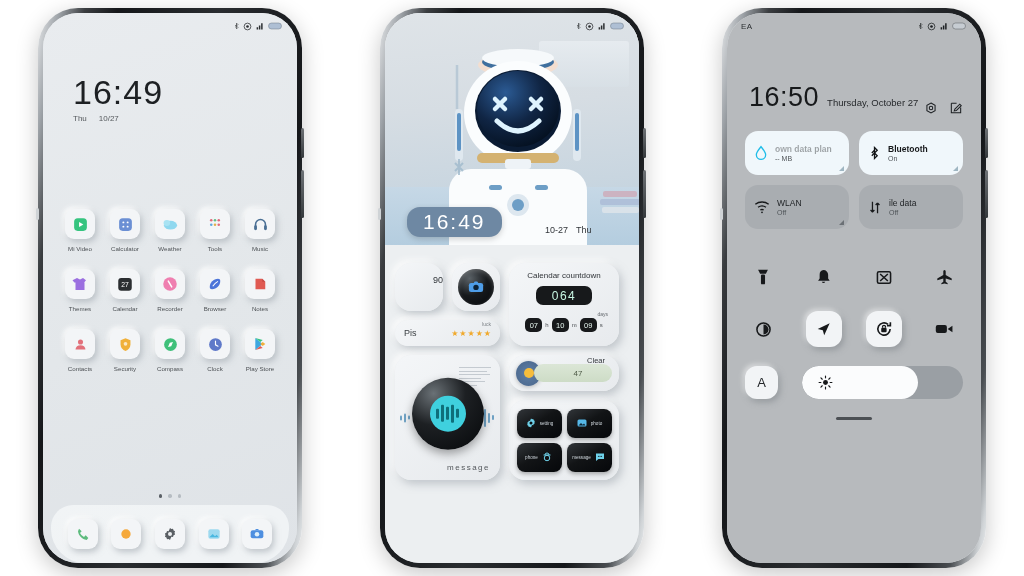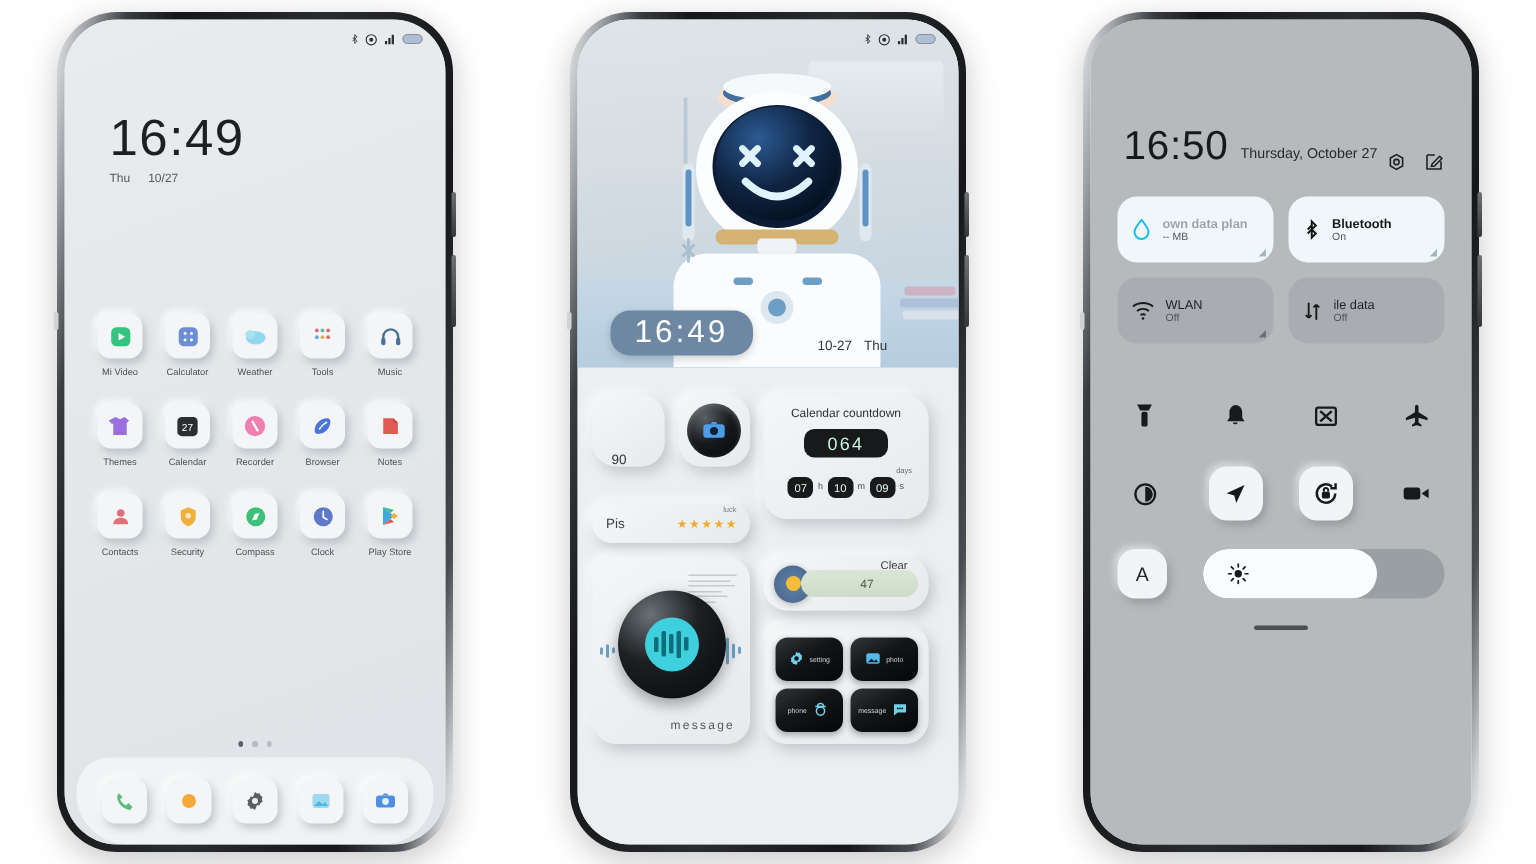--- a/index.html
+++ b/index.html
@@ -75,30 +75,30 @@
     color:#fff; font-size:21px; letter-spacing:2px; padding:3px 16px;
     border-radius:13px; z-index:6; box-shadow:0 2px 6px rgba(0,0,0,.18); }
   .date2 { position:absolute; left:160px; top:212px; font-size:9px; color:#32363a;
     z-index:6; display:flex; gap:8px;text-align:right; }
 
   .wid-area { position:absolute; left:10px; right:10px; top:250px; }
   .wrow { display:flex; gap:9px; margin-bottom:9px; }
   .card { background:linear-gradient(145deg,#f4f6f8,#e7eaed); border-radius:16px;
     box-shadow:3px 4px 9px rgba(150,158,166,.5), -3px -3px 7px rgba(255,255,255,.9); }
 
-  .w-power { width:48px; height:48px; display:flex; flex-direction:row;
+  .w-power { width:48px; height:48px; display:flex; flex-direction:column;
     align-items:flex-end; justify-content:center;gap:46px; }
   .w-cam { width:48px; height:48px; display:flex; align-items:center; justify-content:center; }
   .camdot { width:36px; height:36px; border-radius:50%;
     background:radial-gradient(circle at 32% 26%,#5a6166 0%,#16191c 48%,#05070a 100%);
     display:flex; align-items:center; justify-content:center;
     box-shadow:inset 0 2px 4px rgba(255,255,255,.25); }
 
   .w-pis { width:105px; height:26px; display:flex; align-items:center;
-    justify-content:space-between; padding:0 9px; border-radius:13px; position:relative;margin-top:16px; }
+    justify-content:space-between; padding:0 9px; border-radius:13px; position:relative; }
   .w-pis .nm { font-size:9px; color:#3c4044; }
   .stars { display:flex; gap:1px; font-size:8px; color:#f0a92c; }
   .luck { position:absolute; right:9px; top:1px; font-size:5px; color:#7b8086; }
 
   .w-bday { width:110px; height:83px; padding:8px 7px 0; position:relative; }
   .w-bday .ttl { font-size:8px; color:#2f3337; text-align:center; }
   .pill-lg { margin:6px auto 0; width:56px; height:19px; border-radius:7px;
     background:#17191b; color:#c7f5e2; font-size:12px; letter-spacing:1.5px;
     display:flex; align-items:center; justify-content:center; }
   .daysLbl { position:absolute; right:11px; top:48px; font-size:5px; color:#63686d; }
@@ -639,20 +639,39 @@
     </div>
   </div>
 
   <div class="phone p3">
     <div class="leftnub"></div>
     <div class="sidebtn b1"></div>
     <div class="sidebtn b2"></div>
     <div class="screen">
       <div class="home3"></div>
 
+      <div class="statusbar light">
+        <div class="sb-left">EA</div>
+        <div class="sb-right">
+          <svg width="7" height="10" viewBox="0 0 24 24">
+              <path d="M12 2l5 5-5 5 5 5-5 5V2z" fill="none" stroke="#1d2023" stroke-width="2"></path>
+              <path d="M12 7L7 12M12 12l-5 5" stroke="#1d2023" stroke-width="2" fill="none"></path>
+            </svg>
+          <svg width="9" height="9" viewBox="0 0 24 24">
+              <circle cx="12" cy="12" r="9" fill="none" stroke="#1d2023" stroke-width="2"></circle>
+              <circle cx="12" cy="12" r="3.5" fill="#1d2023"></circle>
+            </svg>
+          <svg width="10" height="9" viewBox="0 0 24 24">
+              <path d="M3 20h4v-6H3zM9 20h4V9H9zM15 20h4V3h-4z" fill="#1d2023"></path>
+            </svg>
+          <svg width="15" height="8" viewBox="0 0 30 14">
+              <rect x="1" y="1" width="26" height="12" rx="6" fill="#c6ccd2" stroke="#55595d" stroke-width="1"></rect>
+            </svg>
+        </div>
+      </div>
 
       <div class="cc-clock">
         <div class="t">16:50</div>
         <div class="d">Thursday, October 27</div>
       </div>
       <div class="cc-icons">
         <svg width="14" height="14" viewBox="0 0 24 24">
             <path d="M12 3.5l7 4v9l-7 4-7-4v-9z" fill="none" stroke="#1d2023" stroke-width="1.8"></path>
             <circle cx="12" cy="12" r="3" fill="none" stroke="#1d2023" stroke-width="1.8"></circle>
           </svg>

